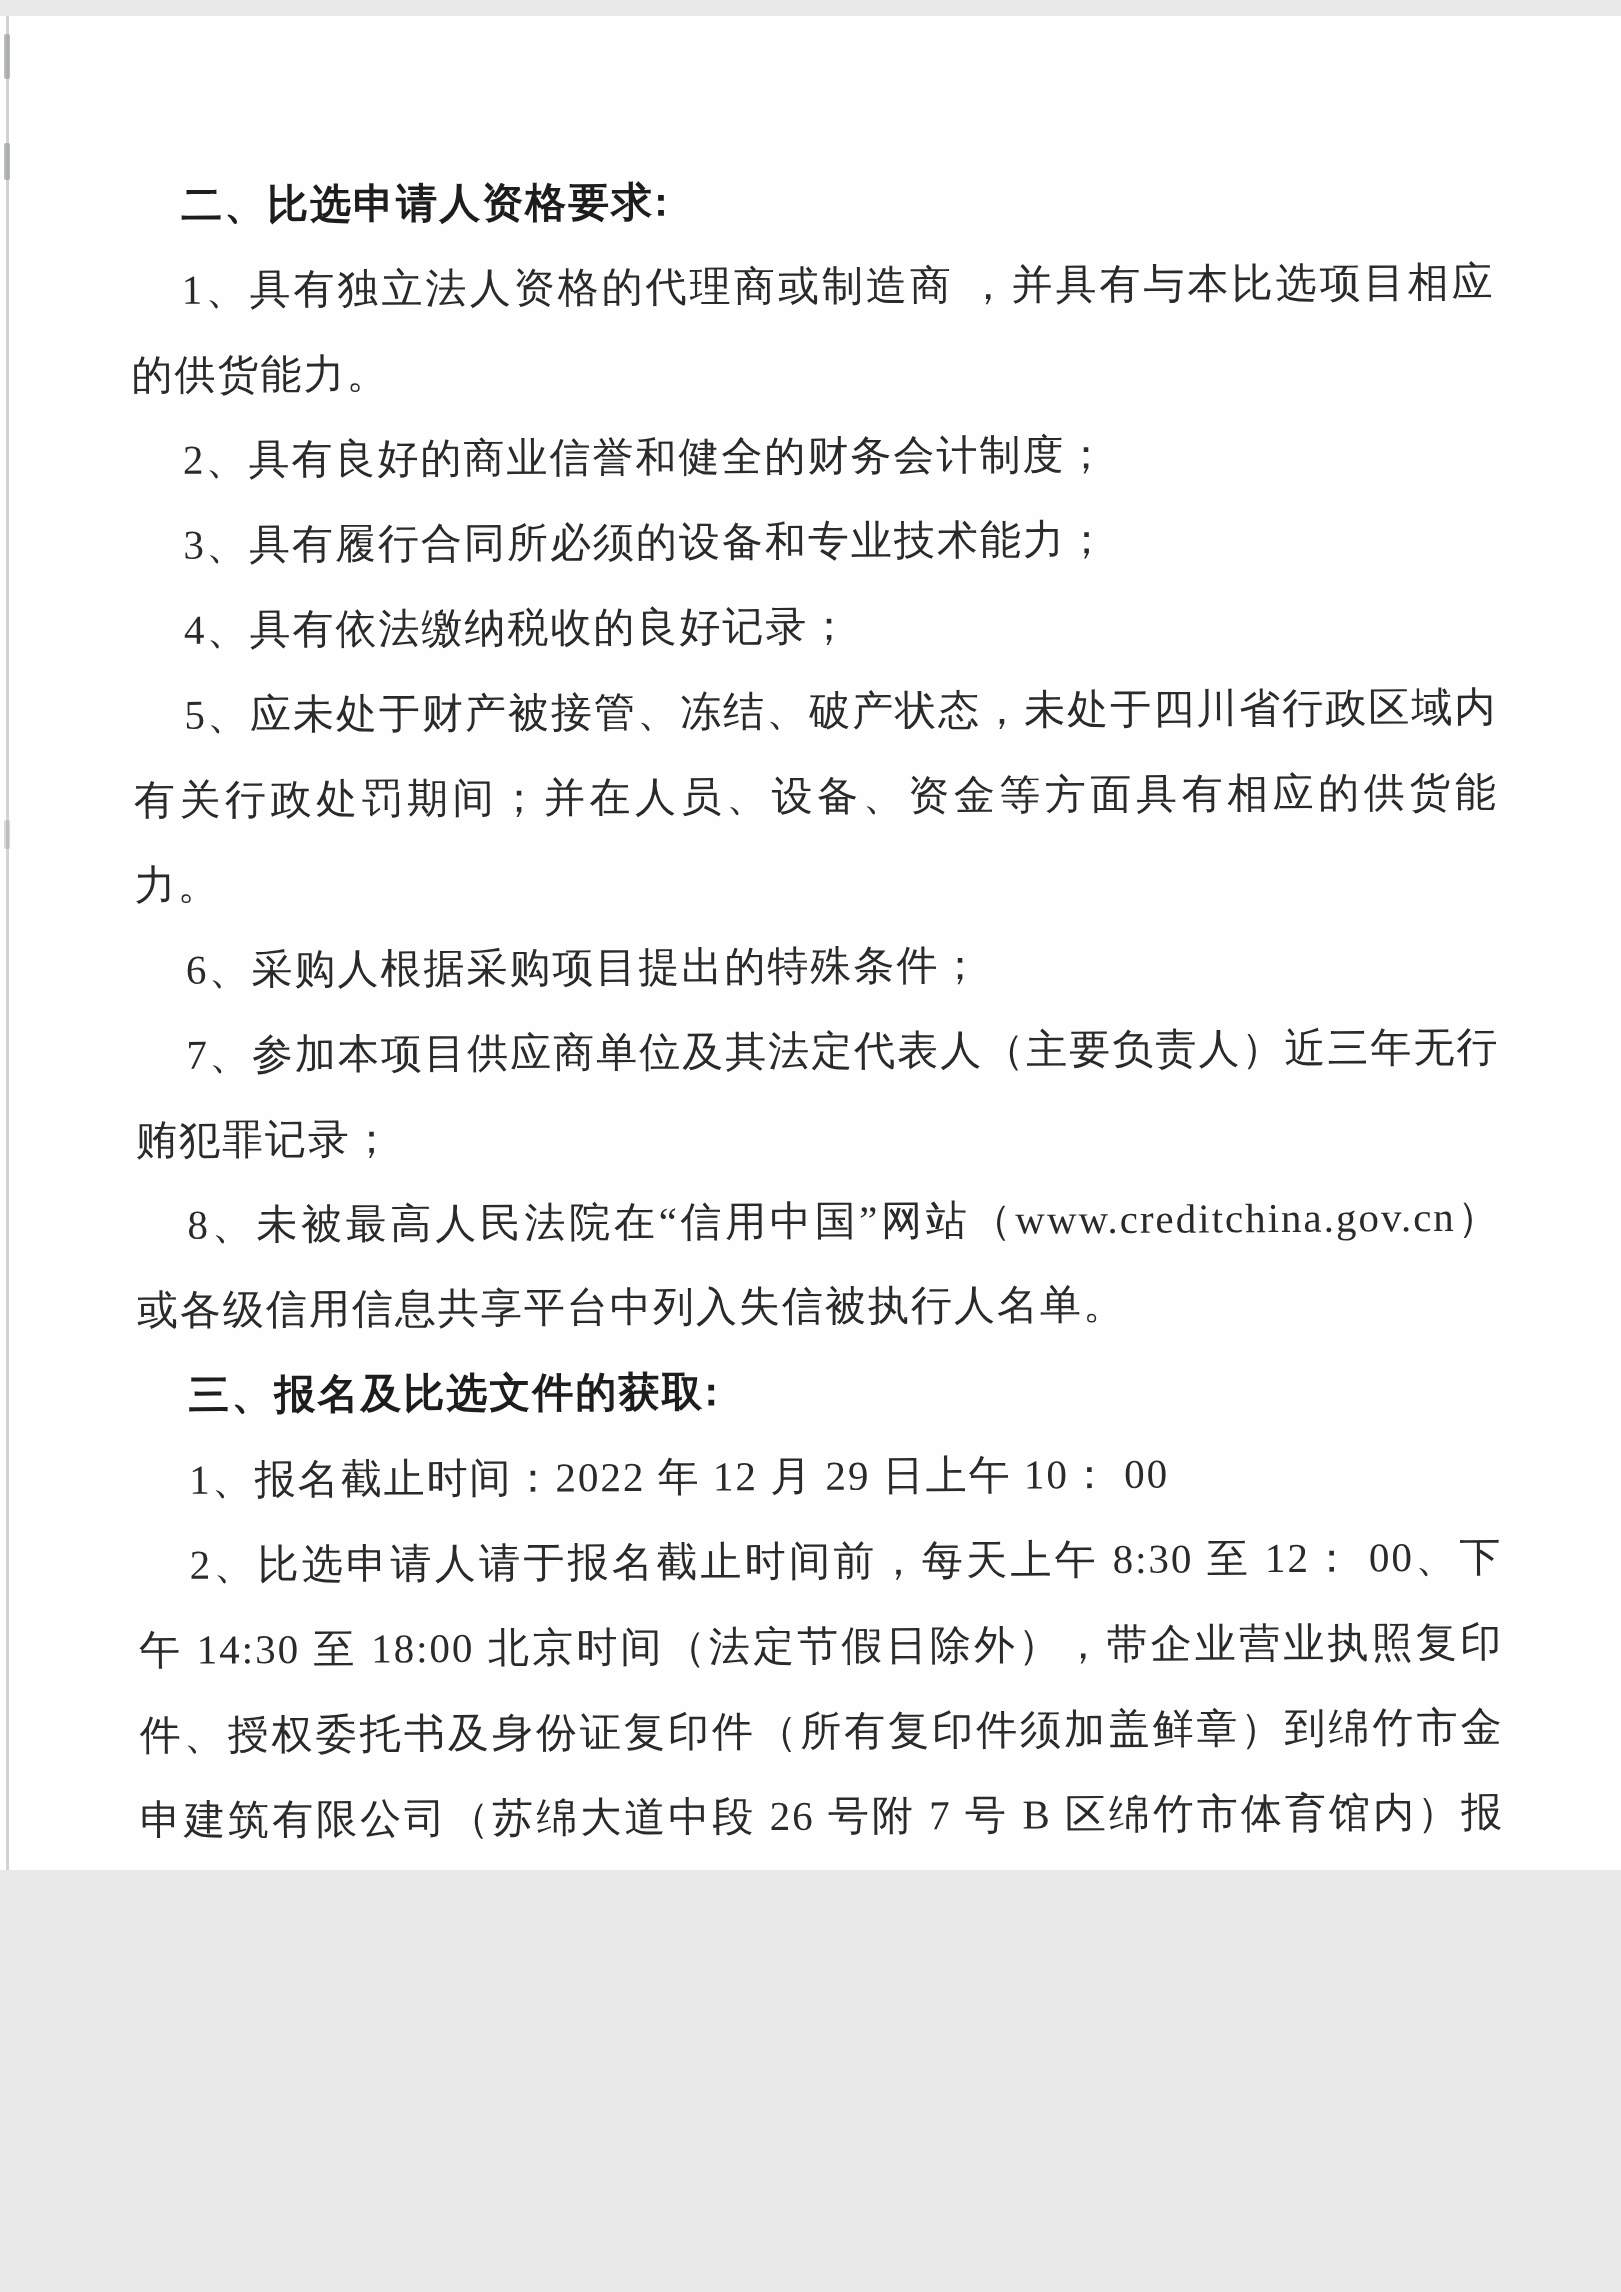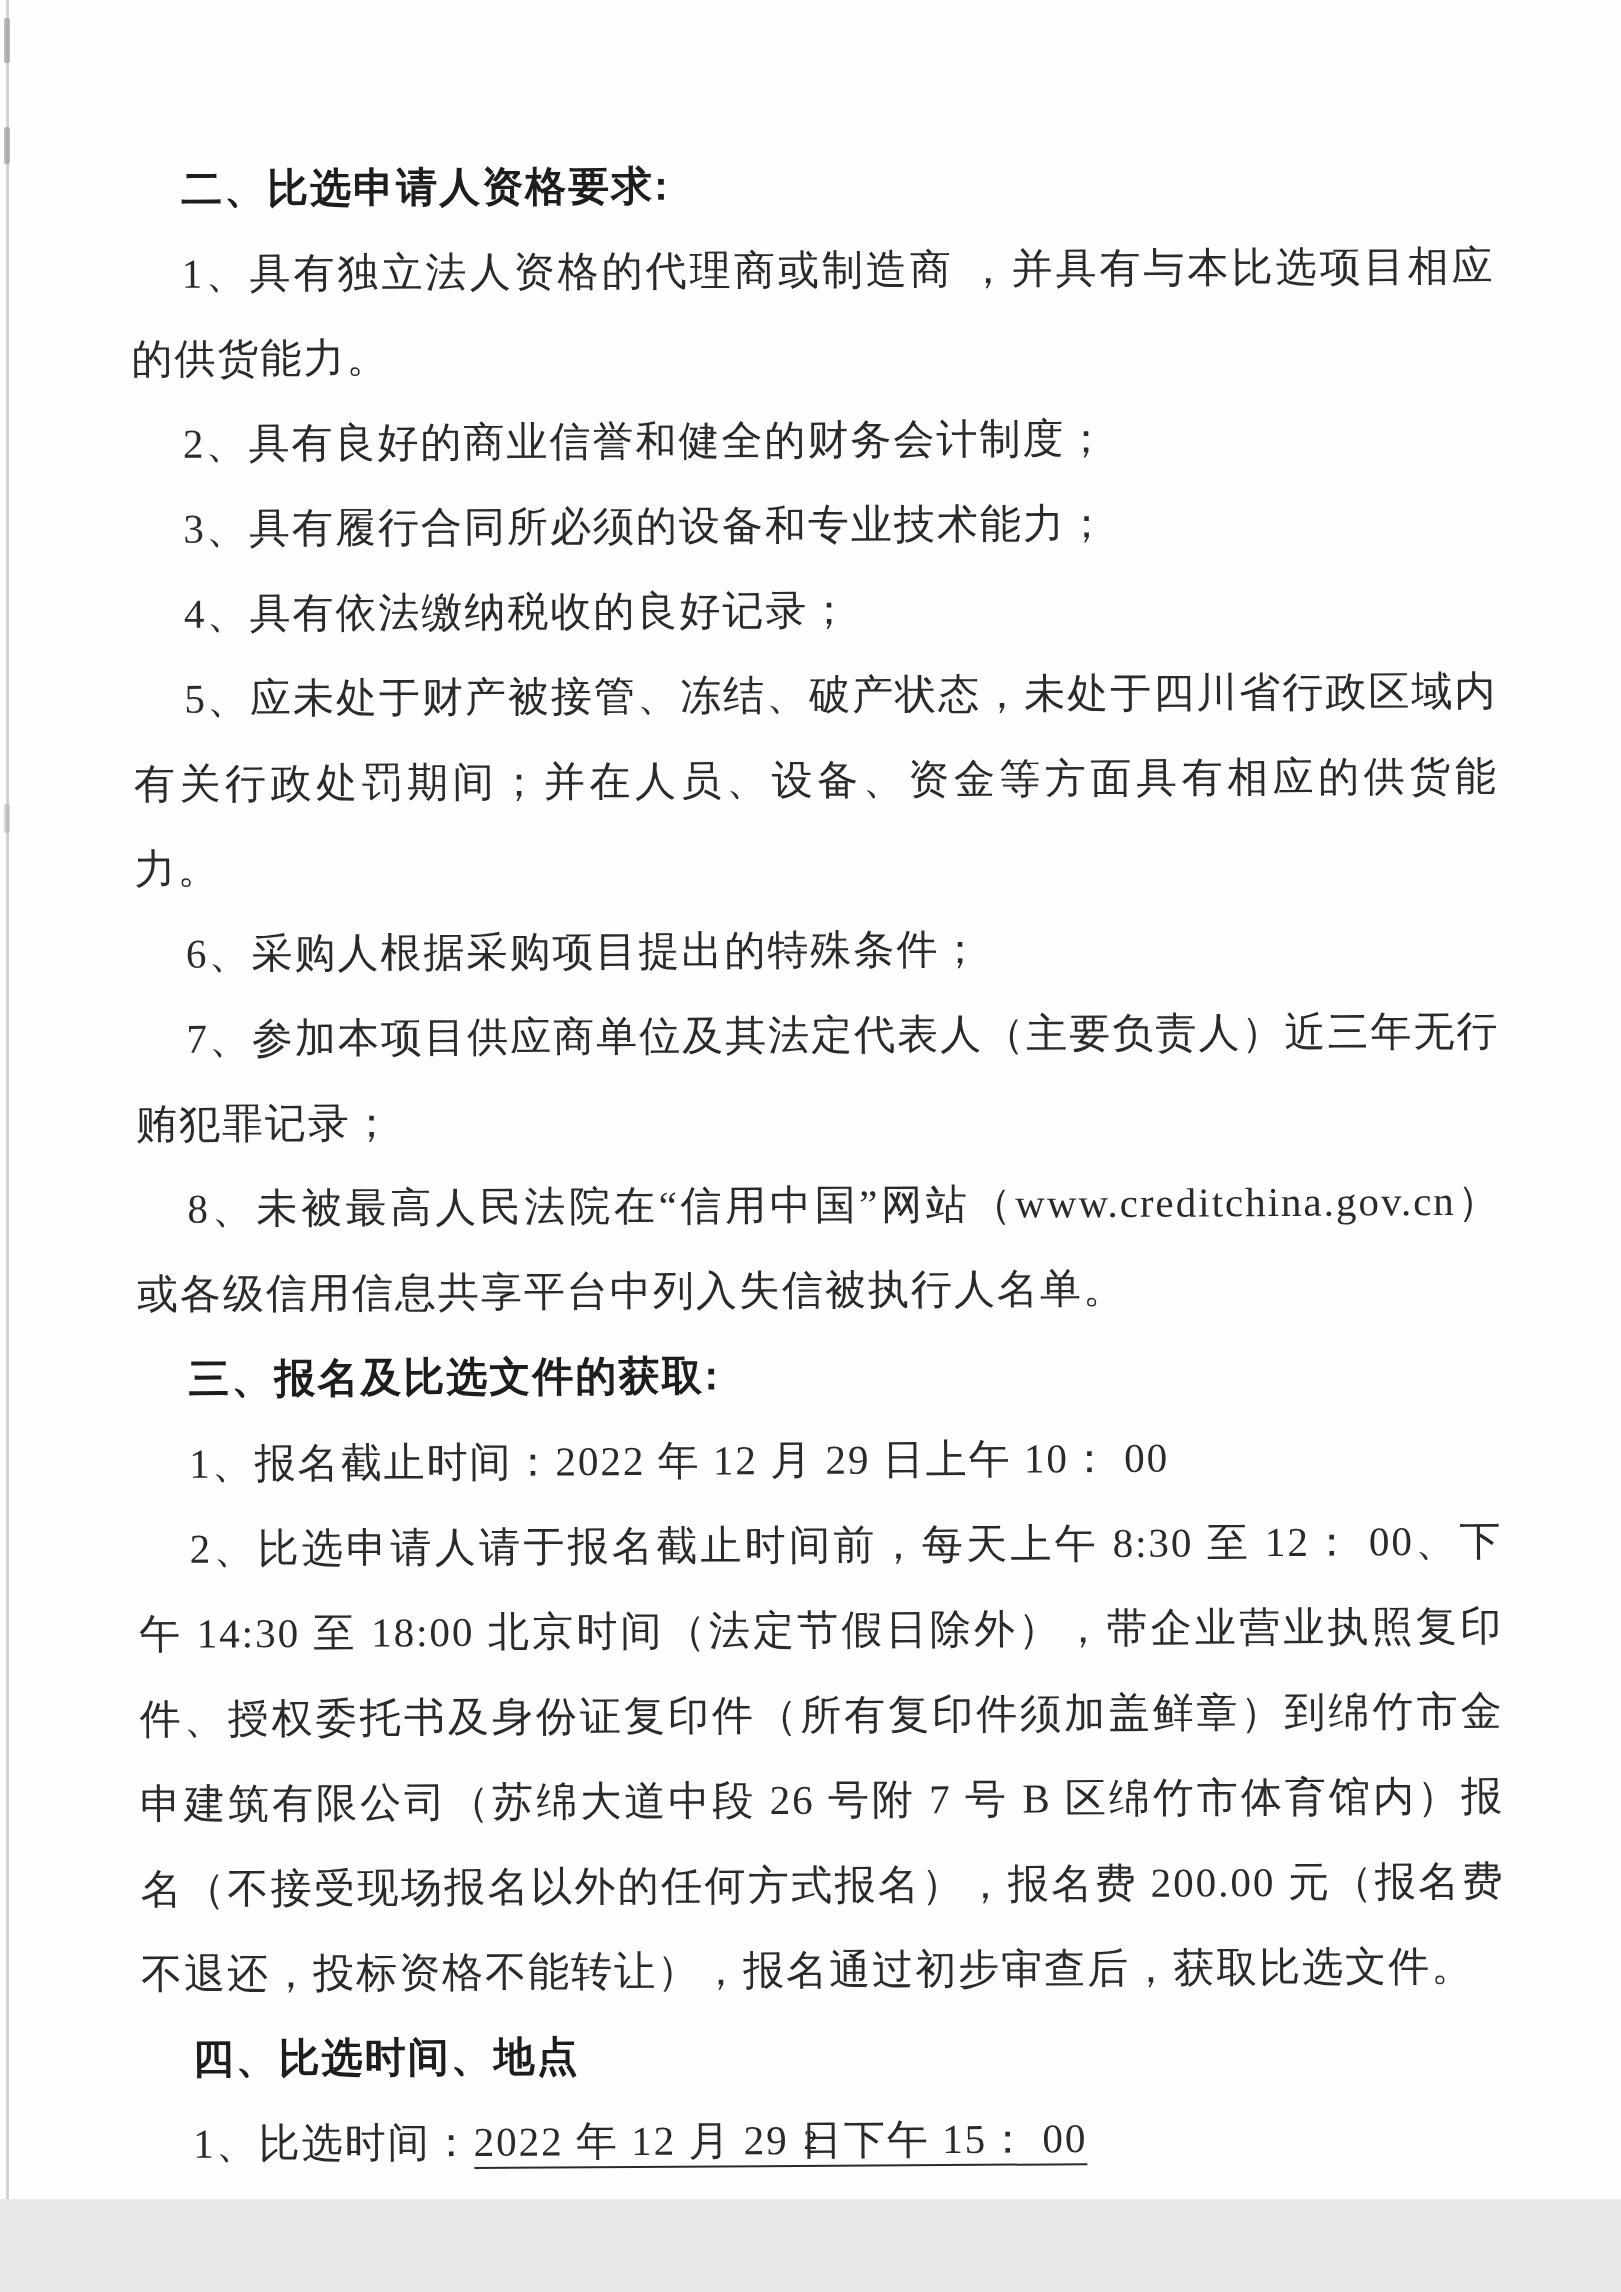--- a/index.html
+++ b/index.html
@@ -3,22 +3,22 @@
 <meta charset="utf-8">
 <style>
   html, body {
     margin: 0;
     padding: 0;
     background: #e8e8e8;
   }
   .page {
     position: relative;
     width: 1621px;
-    height: 2199px;
-    margin: 0 auto;
+    height: 1854px;
+    margin: 16px auto;
     background: #fefefe;
     overflow: hidden;
     font-family: "Liberation Serif", "DejaVu Serif", serif;
     color: #262626;
   }
   
   .scan-edge {
     position: absolute;
     left: 5.9px;
     top: 0;

